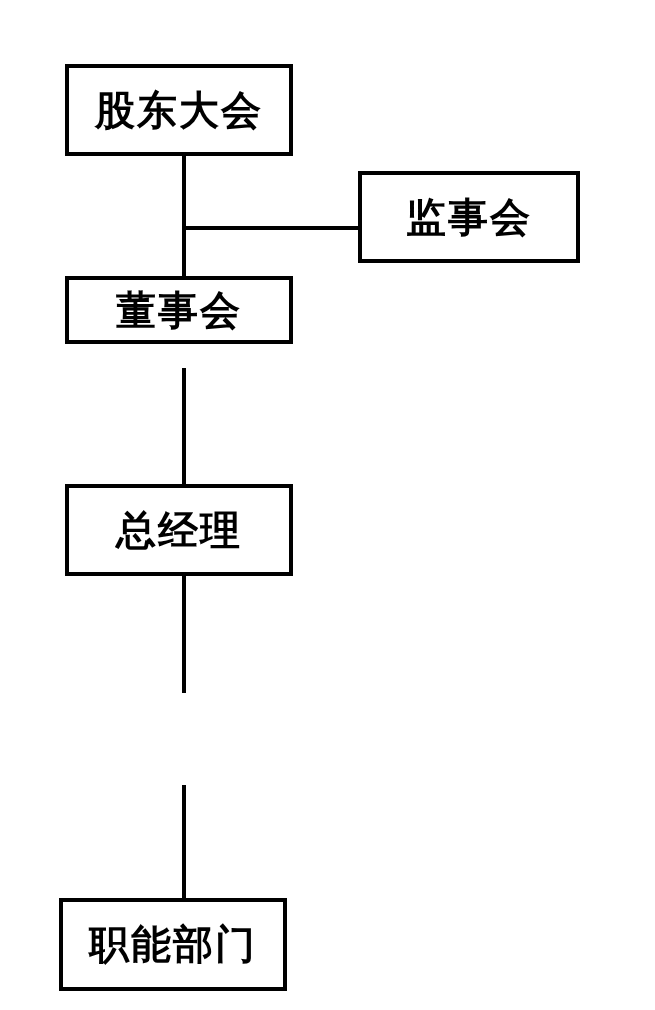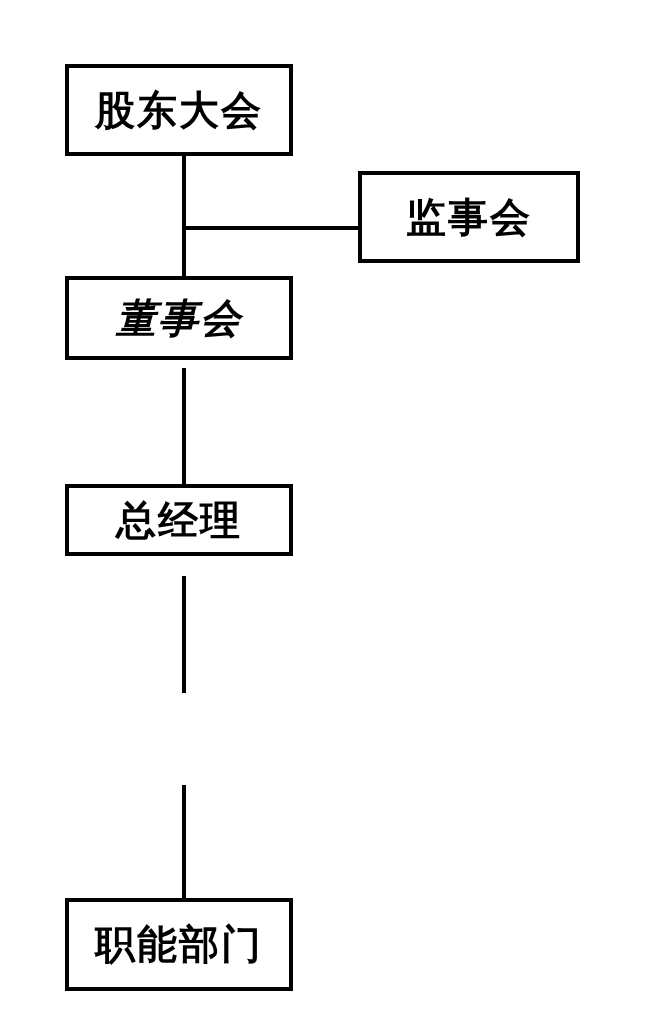--- a/index.html
+++ b/index.html
@@ -30,24 +30,24 @@
     letter-spacing: 2px;
     white-space: nowrap;
   }
   .line {
     position: absolute;
     background: #000000;
   }
   
   #node-shareholders   { left: 65px;  top: 48px;  width: 228px; height: 92px; }
   #node-supervisors    { left: 358px; top: 155px; width: 222px; height: 92px; text-align: right; }
-  #node-board          { left: 65px;  top: 260px; width: 228px; height: 84px; font-style: italic; }
-  #node-gm             { left: 65px;  top: 468px; width: 228px; height: 72px; }
+  #node-board          { left: 65px;  top: 260px; width: 228px; height: 68px; }
+  #node-gm             { left: 65px;  top: 468px; width: 228px; height: 92px; }
   #node-team           { left: 65px;  top: 677px; width: 228px; height: 92px; }
-  #node-departments    { left: 65px;  top: 882px; width: 228px; height: 93px; }
+  #node-departments    { left: 59px;  top: 882px; width: 228px; height: 93px; }
   
   #line-v1 { left: 182px; top: 140px; width: 4px;   height: 120px; }
   #line-h1 { left: 182px; top: 210px; width: 176px; height: 4px;   }
   #line-v2 { left: 182px; top: 352px; width: 4px;   height: 116px; }
   #line-v3 { left: 182px; top: 560px; width: 4px;   height: 117px; }
   #line-v4 { left: 182px; top: 769px; width: 4px;   height: 113px; }
 </style>
 </head>
 <body>
 

